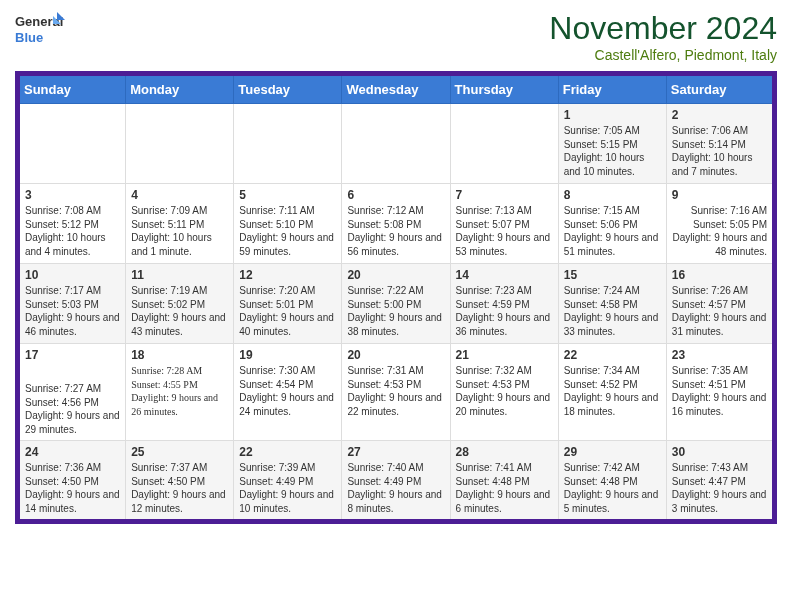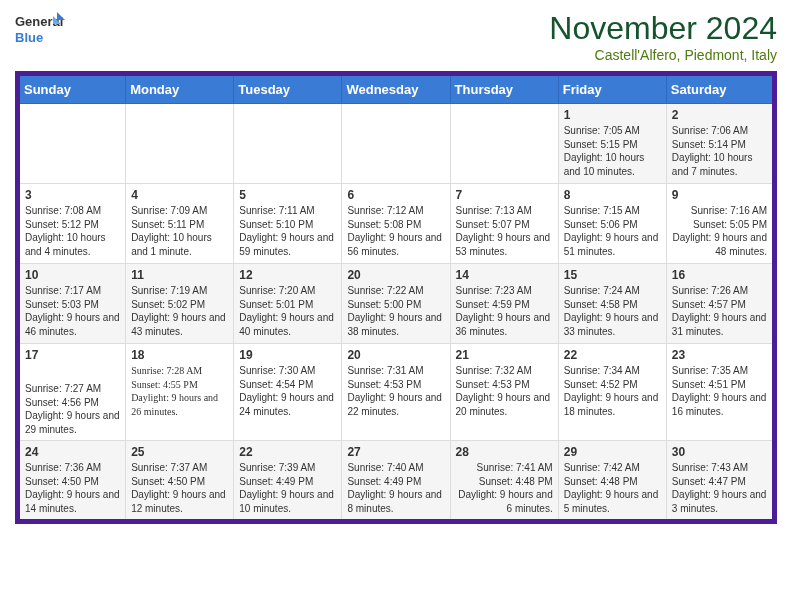--- a/index.html
+++ b/index.html
@@ -281,21 +281,21 @@
 Daylight: 9 hours and 10 minutes.</div>
         </td>
         <td>
           <div class="day-number">27</div>
           <div class="day-info" style="white-space: pre-line;">Sunrise: 7:40 AM
 Sunset: 4:49 PM
 Daylight: 9 hours and 8 minutes.</div>
         </td>
         <td>
           <div class="day-number">28</div>
-          <div class="day-info" style="white-space: pre-line; text-align: right;">Sunrise: 7:41 AM
+          <div class="day-info" style="white-space: pre-line;">Sunrise: 7:41 AM
 Sunset: 4:48 PM
 Daylight: 9 hours and 6 minutes.</div>
         </td>
         <td>
           <div class="day-number">29</div>
           <div class="day-info" style="white-space: pre-line;">Sunrise: 7:42 AM
 Sunset: 4:48 PM
 Daylight: 9 hours and 5 minutes.</div>
         </td>
         <td>

